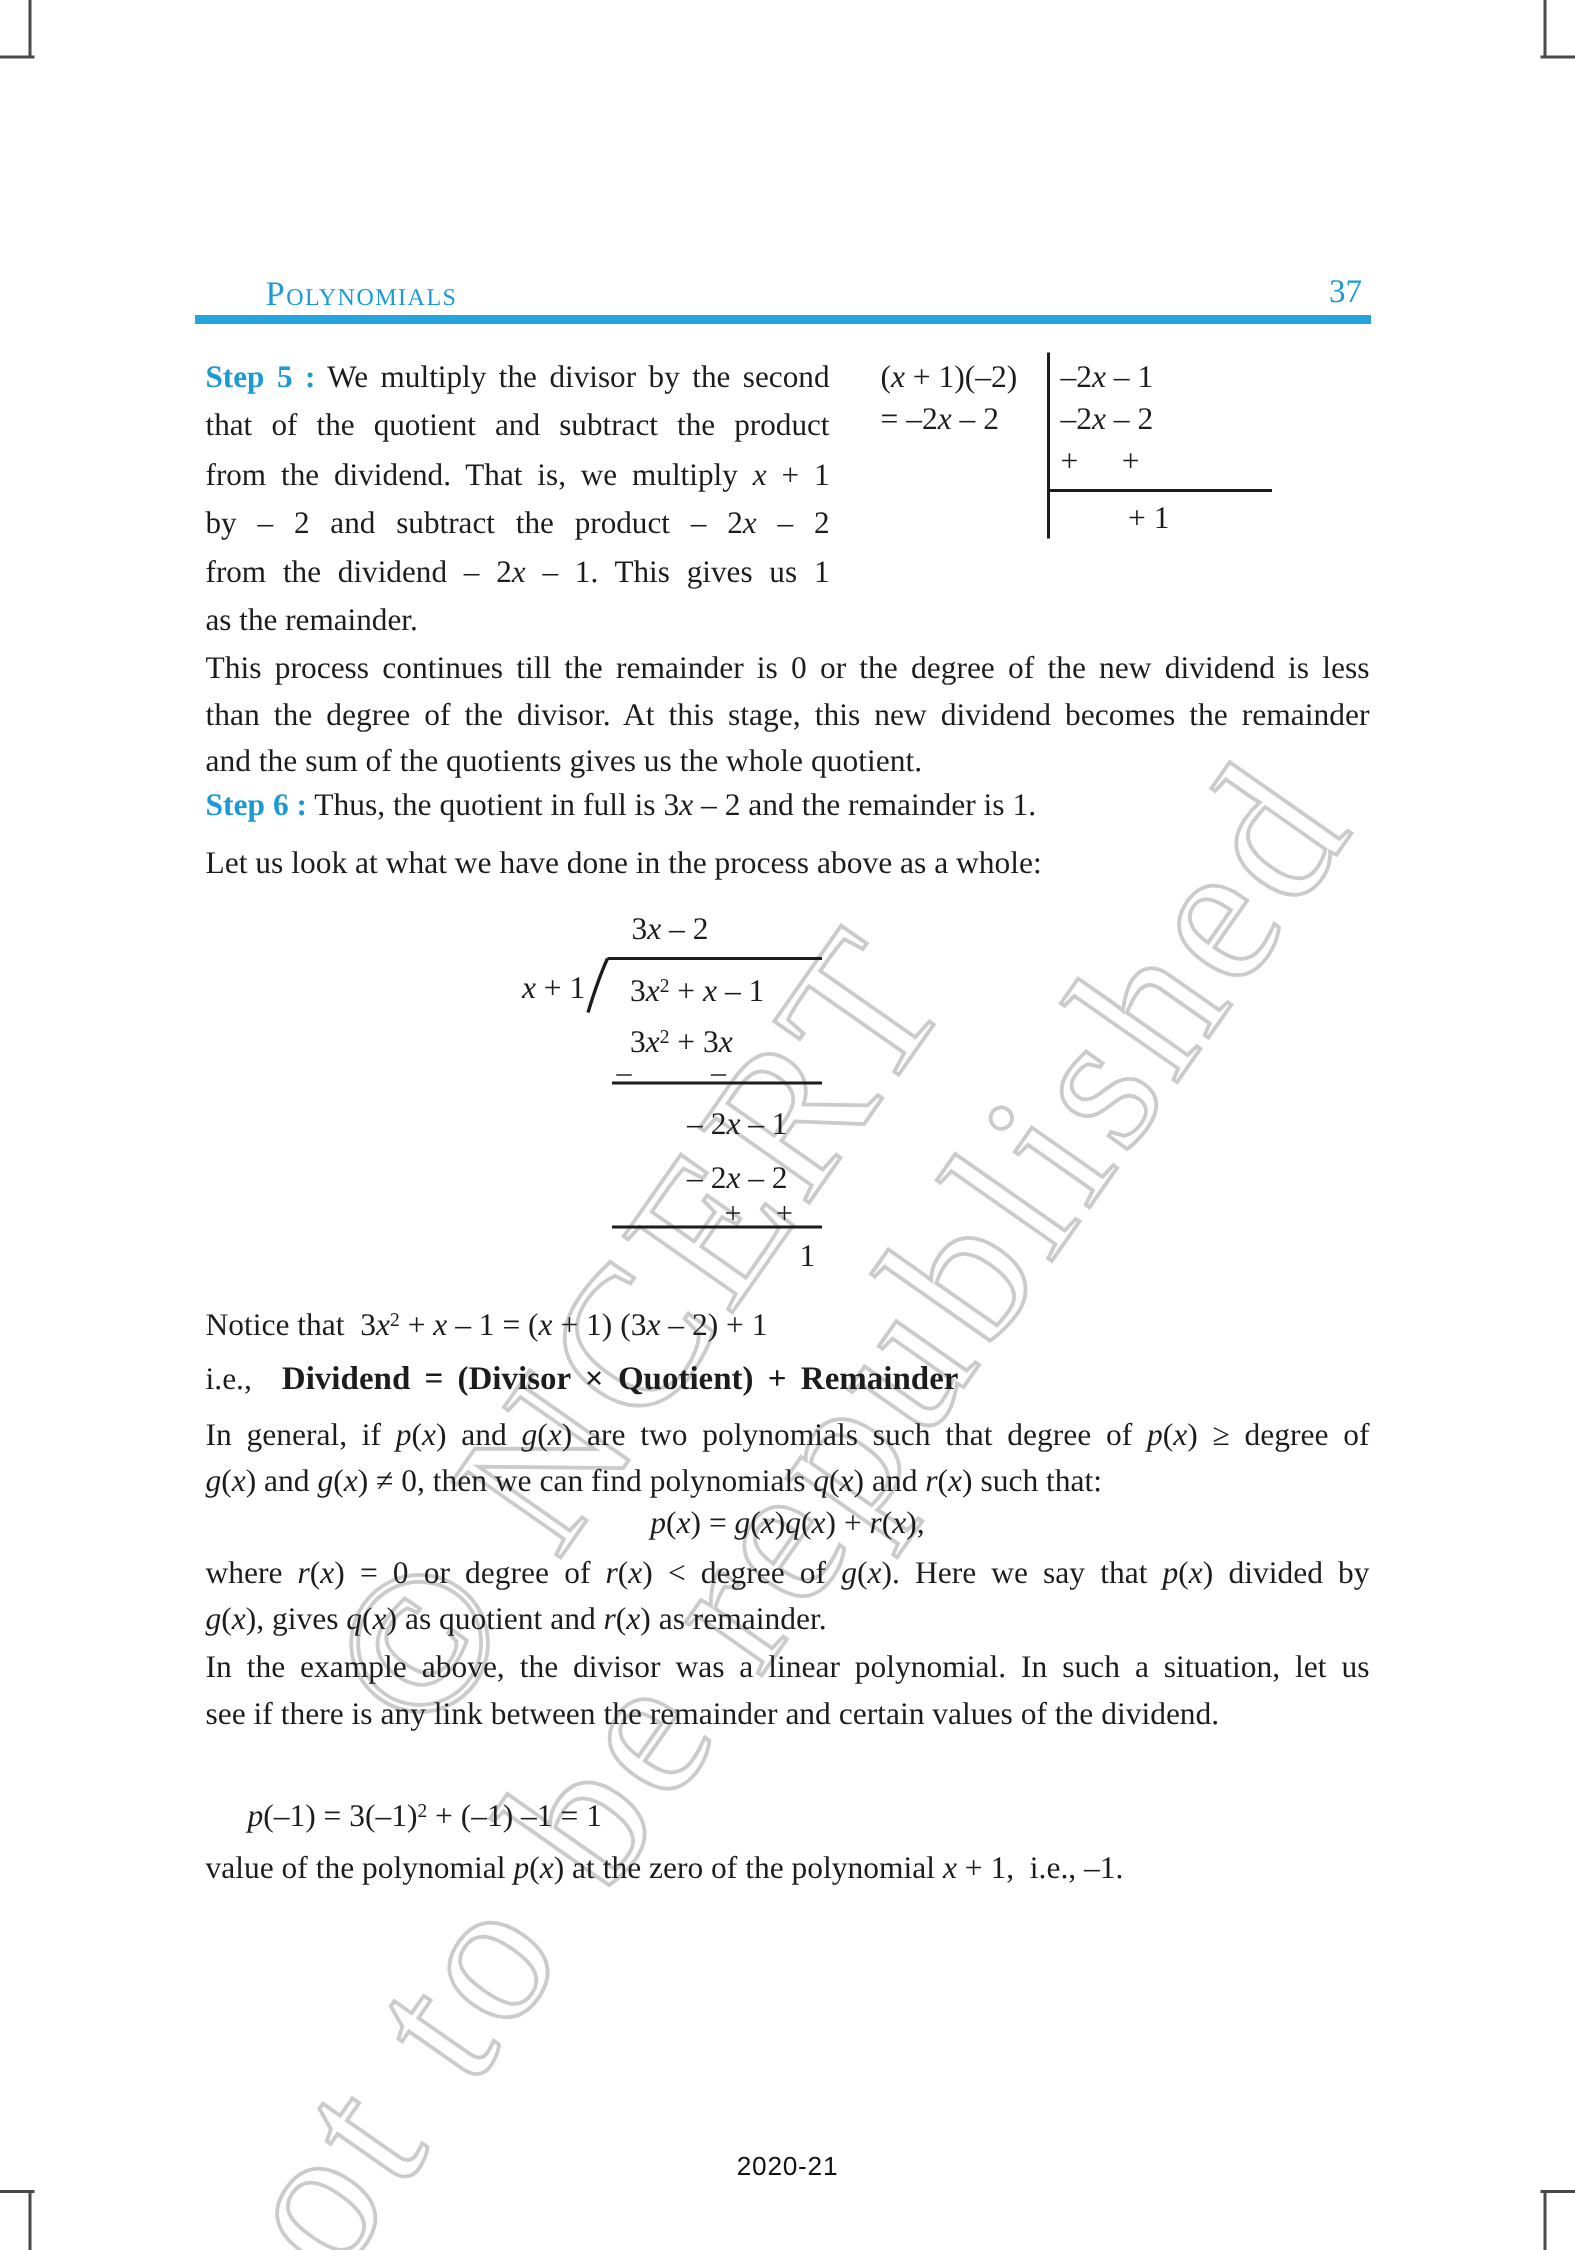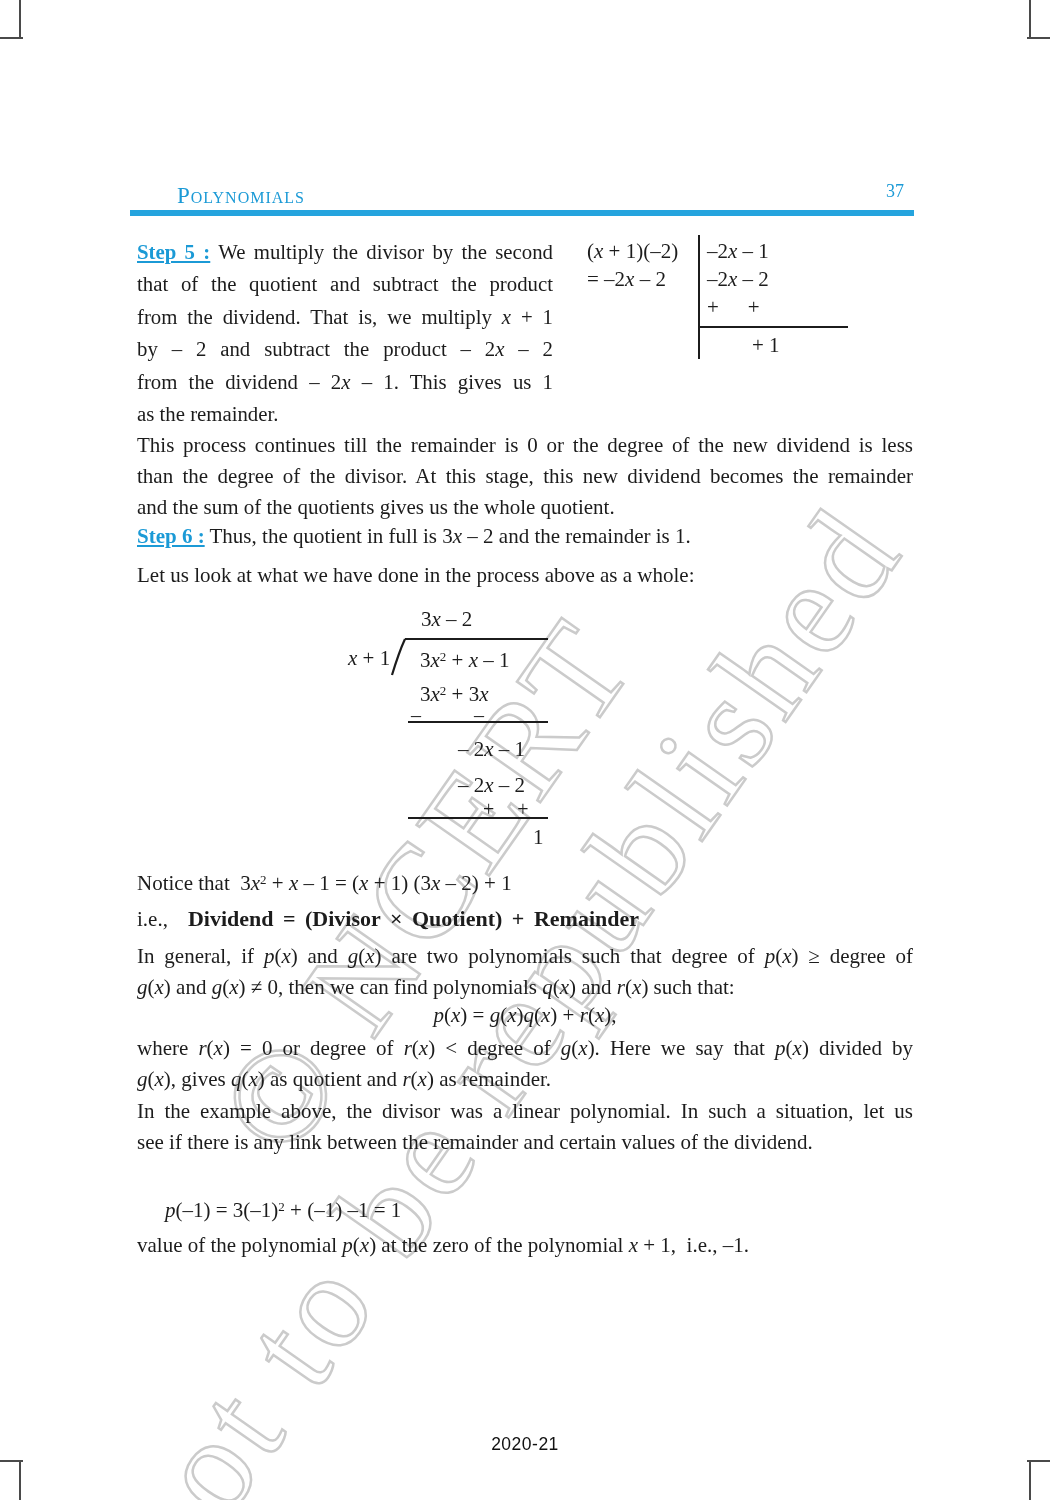--- a/index.html
+++ b/index.html
@@ -3,27 +3,27 @@
 <meta charset="utf-8">
 <style>
   html,body{margin:0;padding:0;background:#ffffff;}
   .page{position:relative;width:1050px;height:1500px;background:#fff;overflow:hidden;
         font-family:"Liberation Serif",serif;color:var(--text,#1c1c1c);}
   .abs{position:absolute;}
   .z{z-index:1;}
   
   .hdr-title{left:137px;top:183px;font-variant:small-caps;font-size:23px;letter-spacing:1px;
              color:var(--accent-blue,#1b9ad6);margin-left:40px;}
-  .hdr-page{left:886px;top:181px;font-size:18px;color:var(--accent-blue,#1b9ad6);text-align:right;}
+  .hdr-page{left:886px;top:181px;font-size:22px;color:var(--accent-blue,#1b9ad6);text-align:right;}
   .hdr-rule{left:130px;top:210px;width:784px;height:6px;background:var(--rule-blue,#25a4de);}
   
   .t{font-size:21px;line-height:31px;}
   .jl{text-align:justify;text-align-last:justify;white-space:nowrap;}
   .jl-last{text-align:left;text-align-last:left;white-space:nowrap;}
-  .accent{color:var(--accent-blue,#1b9ad6);font-weight:bold;text-decoration:underline;}
+  .accent{color:var(--accent-blue,#1b9ad6);font-weight:bold;}
   sup{font-size:13px;line-height:0;vertical-align:6px;}
   
   .step5{left:137px;top:236px;width:416px;font-size:20.8px;line-height:32.4px;}
   
   .sidecalc{left:576px;top:238px;width:300px;height:130px;font-size:21px;line-height:26px;}
   .rule-h{position:absolute;height:2.2px;background:#1c1c1c;}
   .rule-v{position:absolute;width:2.2px;background:#1c1c1c;}
   
   .para{left:137px;top:0;width:776px;}
   

